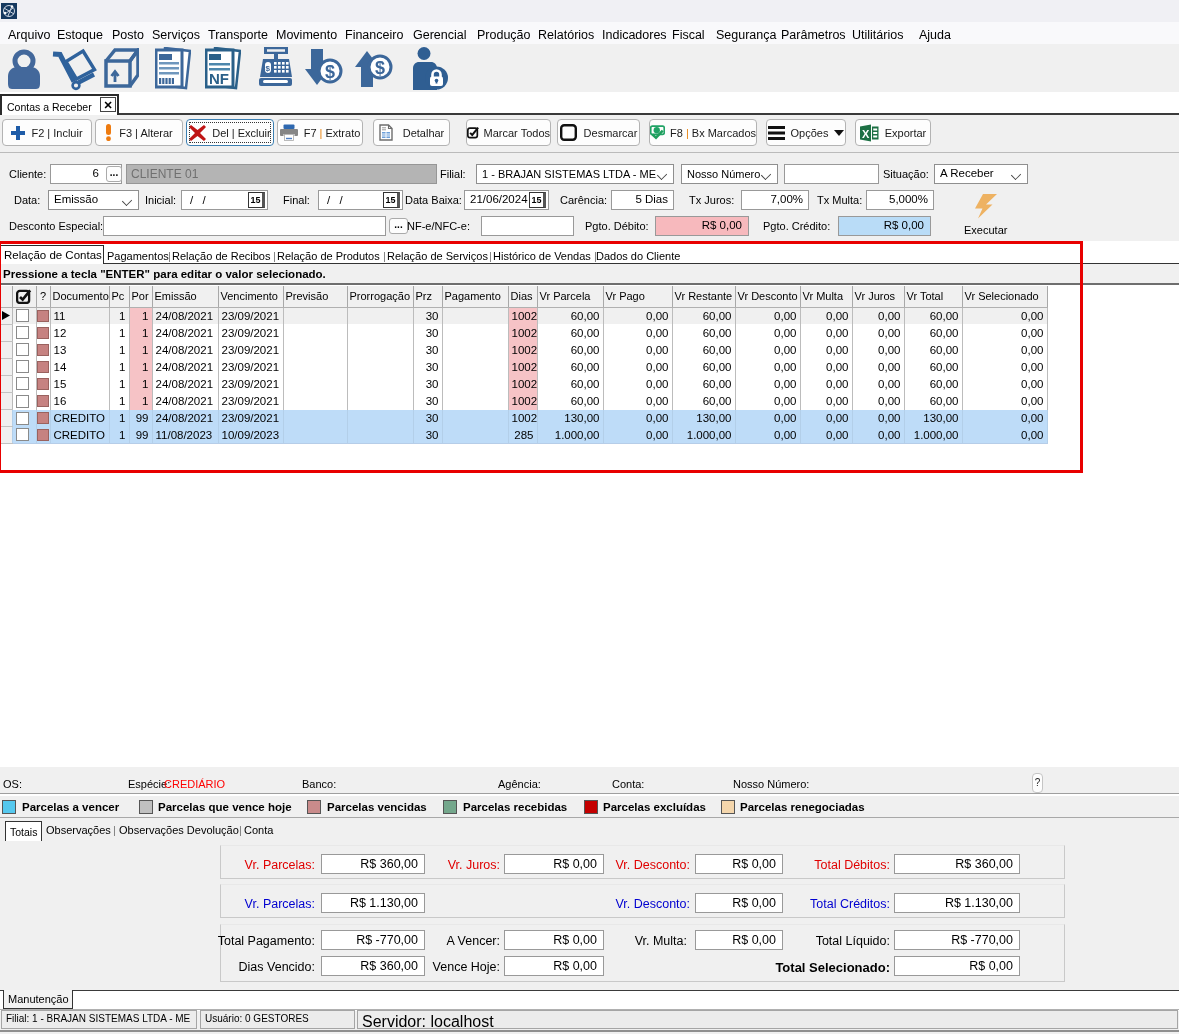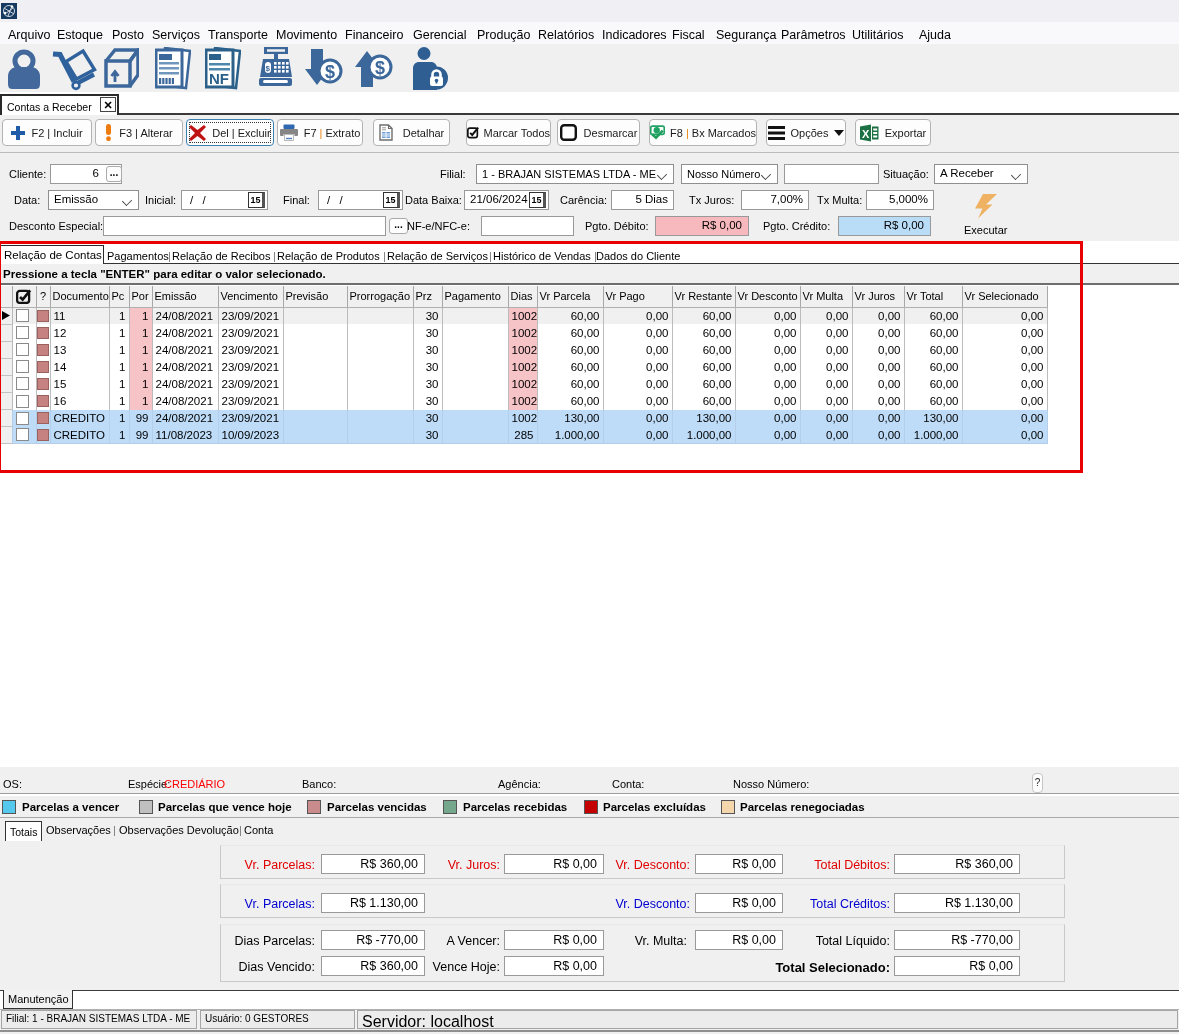--- a/index.html
+++ b/index.html
@@ -234,20 +234,21 @@
         <rect x="13.2" y="8" width="4" height="2" fill="#fff"></rect>
         <rect x="13.2" y="11.5" width="4" height="2" fill="#fff"></rect>
       </svg>
  <span>Exportar</span>
     </div>
 
 <div class="abs" style="left:0;top:153px;width:1179px;height:88px;background:#f0f0f0;"></div>
 <div class="lbl" style="left:9px;top:168px;">Cliente:</div>
 <div class="fld" style="left:50px;top:164px;width:72px;height:20px;text-align:right;padding:2px 22px 0 0;">6</div>
 <div class="abs" style="left:106px;top:166px;width:16px;height:16px;background:#fdfdfd;border:1px solid #aaa;border-radius:3px;font-size:10px;font-weight:bold;text-align:center;line-height:12px;">...</div>
+<div class="abs" style="left:126px;top:164px;width:311px;height:20px;background:#b4b4b4;border:1px solid #969696;font-size:12px;color:#707070;padding:2px 0 0 4px;">CLIENTE 01</div>
 <div class="lbl" style="left:440px;top:168px;">Filial:</div>
 <div class="dd" style="left:476px;top:164px;width:198px;height:20px;padding:3px 0 0 5px;font-size:11px;">1 - BRAJAN SISTEMAS LTDA - ME<span class="chev"></span></div>
 <div class="dd" style="left:681px;top:164px;width:97px;height:20px;padding:3px 0 0 5px;font-size:11px;">Nosso Número<span class="chev"></span></div>
 <div class="fld" style="left:784px;top:164px;width:95px;height:20px;"></div>
 <div class="lbl" style="left:883px;top:168px;">Situação:</div>
 <div class="dd" style="left:934px;top:164px;width:94px;height:20px;padding:2px 0 0 5px;">A Receber<span class="chev"></span></div>
 
 <div class="lbl" style="left:14px;top:194px;">Data:</div>
 <div class="dd" style="left:48px;top:190px;width:91px;height:20px;padding:2px 0 0 5px;">Emissão<span class="chev"></span></div>
 <div class="lbl" style="left:145px;top:194px;">Inicial:</div>
@@ -614,21 +615,21 @@
 <div class="lbl" style="left:590px;top:858px;width:100px;text-align:right;color:#e00000;font-size:12.5px;">Vr. Desconto:</div>
 <div class="fld" style="left:695px;top:854px;width:88px;height:20px;text-align:right;padding:2px 6px 0 0;font-size:12.5px;">R$ 0,00</div>
 <div class="lbl" style="left:790px;top:858px;width:100px;text-align:right;color:#e00000;font-size:12.5px;">Total Débitos:</div>
 <div class="fld" style="left:894px;top:854px;width:126px;height:20px;text-align:right;padding:2px 6px 0 0;font-size:12.5px;">R$ 360,00</div>
 <div class="lbl" style="left:215px;top:897px;width:100px;text-align:right;color:#0000d0;font-size:12.5px;">Vr. Parcelas:</div>
 <div class="fld" style="left:321px;top:893px;width:104px;height:20px;text-align:right;padding:2px 6px 0 0;font-size:12.5px;">R$ 1.130,00</div>
 <div class="lbl" style="left:590px;top:897px;width:100px;text-align:right;color:#0000d0;font-size:12.5px;">Vr. Desconto:</div>
 <div class="fld" style="left:695px;top:893px;width:88px;height:20px;text-align:right;padding:2px 6px 0 0;font-size:12.5px;">R$ 0,00</div>
 <div class="lbl" style="left:790px;top:897px;width:100px;text-align:right;color:#0000d0;font-size:12.5px;">Total Créditos:</div>
 <div class="fld" style="left:894px;top:893px;width:126px;height:20px;text-align:right;padding:2px 6px 0 0;font-size:12.5px;">R$ 1.130,00</div>
-<div class="lbl" style="left:215px;top:934px;width:100px;text-align:right;font-size:12.5px;">Dias Parcelas:</div>
+<div class="lbl" style="left:215px;top:934px;width:100px;text-align:right;font-size:12.5px;">Total Pagamento:</div>
 <div class="fld" style="left:321px;top:930px;width:104px;height:20px;text-align:right;padding:2px 6px 0 0;font-size:12.5px;">R$ -770,00</div>
 <div class="lbl" style="left:400px;top:934px;width:100px;text-align:right;font-size:12.5px;">A Vencer:</div>
 <div class="fld" style="left:504px;top:930px;width:100px;height:20px;text-align:right;padding:2px 6px 0 0;font-size:12.5px;">R$ 0,00</div>
 <div class="lbl" style="left:590px;top:934px;width:97px;text-align:right;font-size:12.5px;">Vr. Multa:</div>
 <div class="fld" style="left:695px;top:930px;width:88px;height:20px;text-align:right;padding:2px 6px 0 0;font-size:12.5px;">R$ 0,00</div>
 <div class="lbl" style="left:790px;top:934px;width:100px;text-align:right;font-size:12.5px;">Total Líquido:</div>
 <div class="fld" style="left:894px;top:930px;width:126px;height:20px;text-align:right;padding:2px 6px 0 0;font-size:12.5px;">R$ -770,00</div>
 <div class="lbl" style="left:215px;top:960px;width:100px;text-align:right;font-size:12.5px;">Dias Vencido:</div>
 <div class="fld" style="left:321px;top:956px;width:104px;height:20px;text-align:right;padding:2px 6px 0 0;font-size:12.5px;">R$ 360,00</div>
 <div class="lbl" style="left:400px;top:960px;width:100px;text-align:right;font-size:12.5px;">Vence Hoje:</div>

